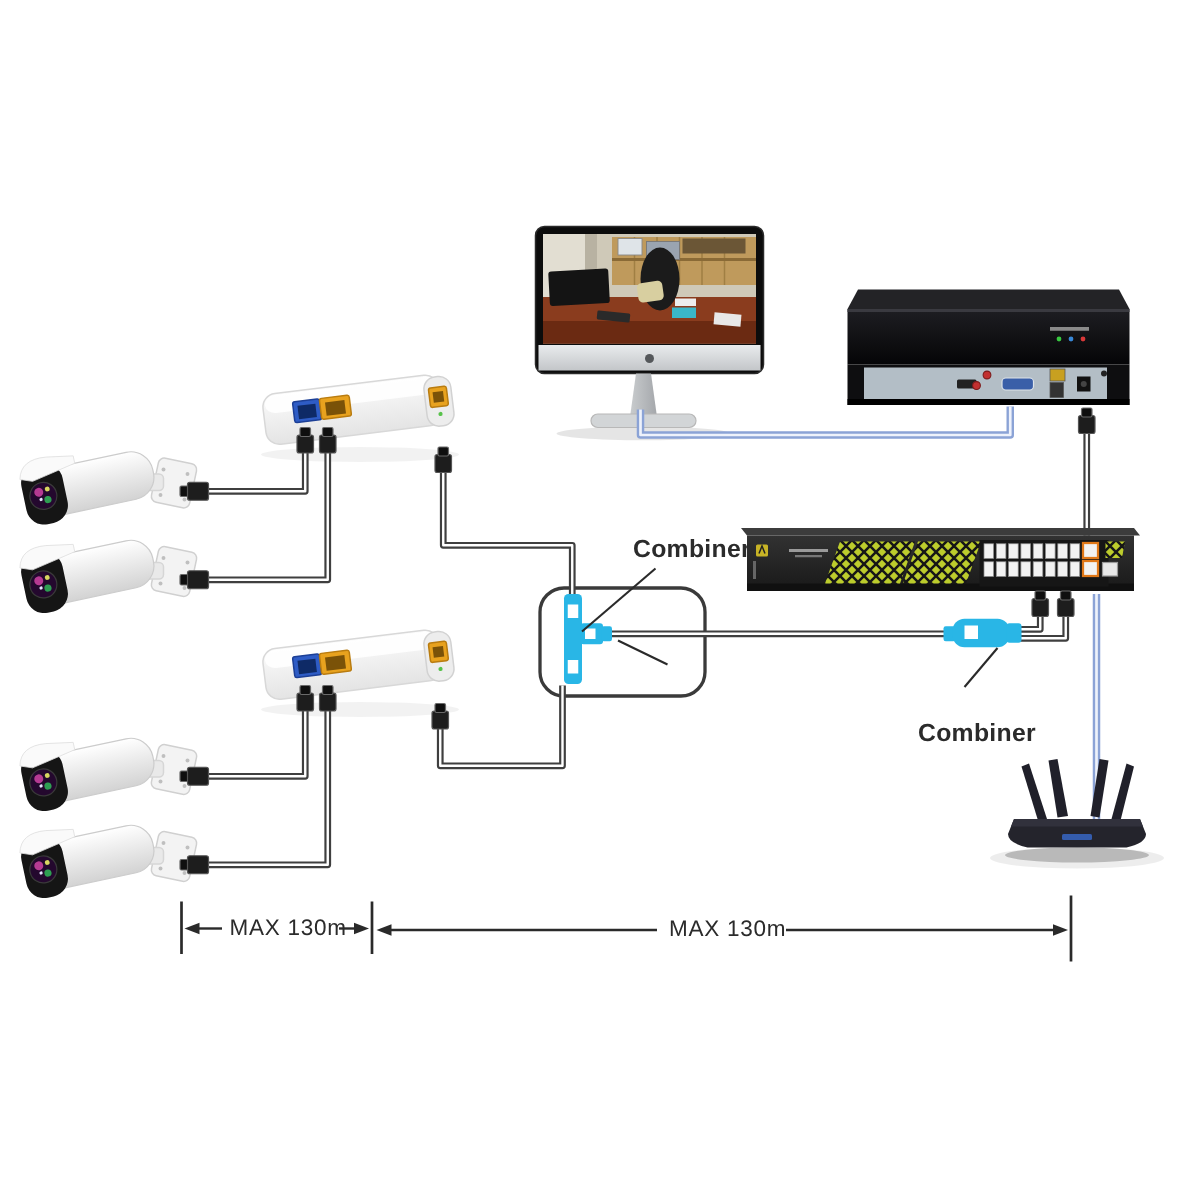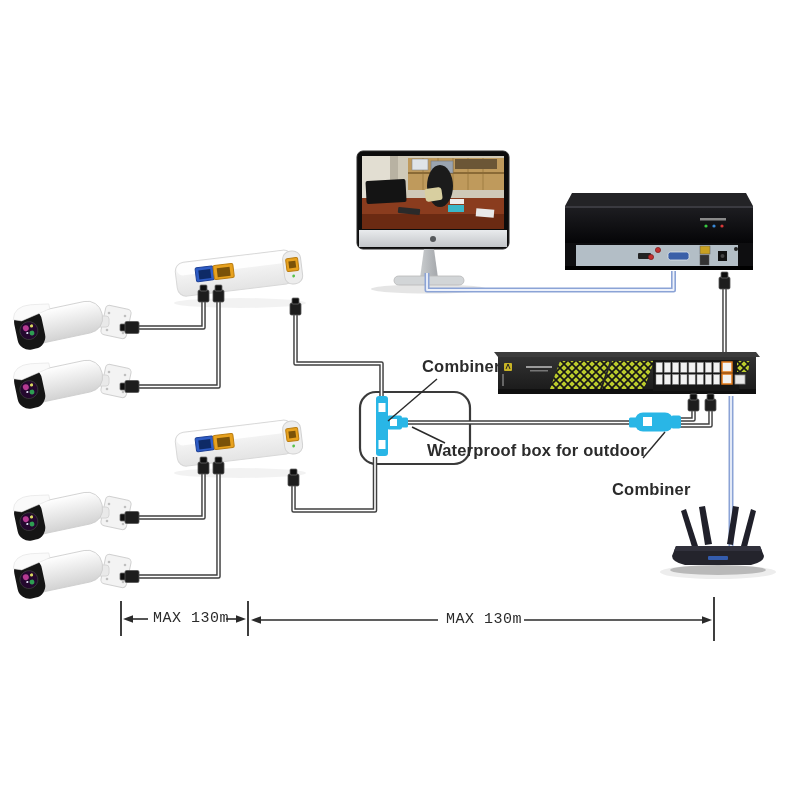--- a/index.html
+++ b/index.html
@@ -1,20 +1,20 @@
 <!DOCTYPE html>
 <html><head>
 <meta charset="utf-8">
 <style>
   html,body{margin:0;padding:0;background:#fff;}
   .canvas{position:relative;width:800px;height:800px;background:#ffffff;
           font-family:"Liberation Sans",sans-serif;overflow:hidden;}
   .lbl{position:absolute;color:#2b2b2b;font-size:16.5px;font-weight:600;
        letter-spacing:.2px;white-space:nowrap;}
-  .dim{font-size:15px;font-weight:500;letter-spacing:.5px;font-family:Liberation Mono, monospace;}
+  .dim{font-size:15px;font-weight:500;letter-spacing:.5px;}
   svg{position:absolute;left:0;top:0;}
 </style>
 </head>
 <body>
 
 <div class="canvas">
 <svg width="800" height="800" viewBox="0 0 800 800" xmlns="http://www.w3.org/2000/svg">
   <defs>
     <pattern id="hatch" width="8" height="8" patternUnits="userSpaceOnUse">
       <rect width="8" height="8" fill="#bccc2c"></rect>
@@ -290,17 +290,16 @@
     <path d="M226,619 H239" stroke-width="1.6"></path>
     <polygon points="246,619 236,615.2 236,622.8" stroke="none"></polygon>
     <path d="M258,620 H438" stroke-width="1.6"></path>
     <polygon points="251,620 261,616.2 261,623.8" stroke="none"></polygon>
     <path d="M524,620 H705" stroke-width="1.6"></path>
     <polygon points="712,620 702,616.2 702,623.8" stroke="none"></polygon>
   </g>
 </svg>
 
 <div class="lbl" style="left:422px;top:357px">Combiner</div>
-<div class="lbl" style="left:427px;top:441px">Waterproof box for outdoor</div>
 <div class="lbl" style="left:612px;top:480px">Combiner</div>
 <div class="lbl dim" style="left:153px;top:610px">MAX 130m</div>
 <div class="lbl dim" style="left:446px;top:611px">MAX 130m</div>
 </div>
 
 </body></html>

